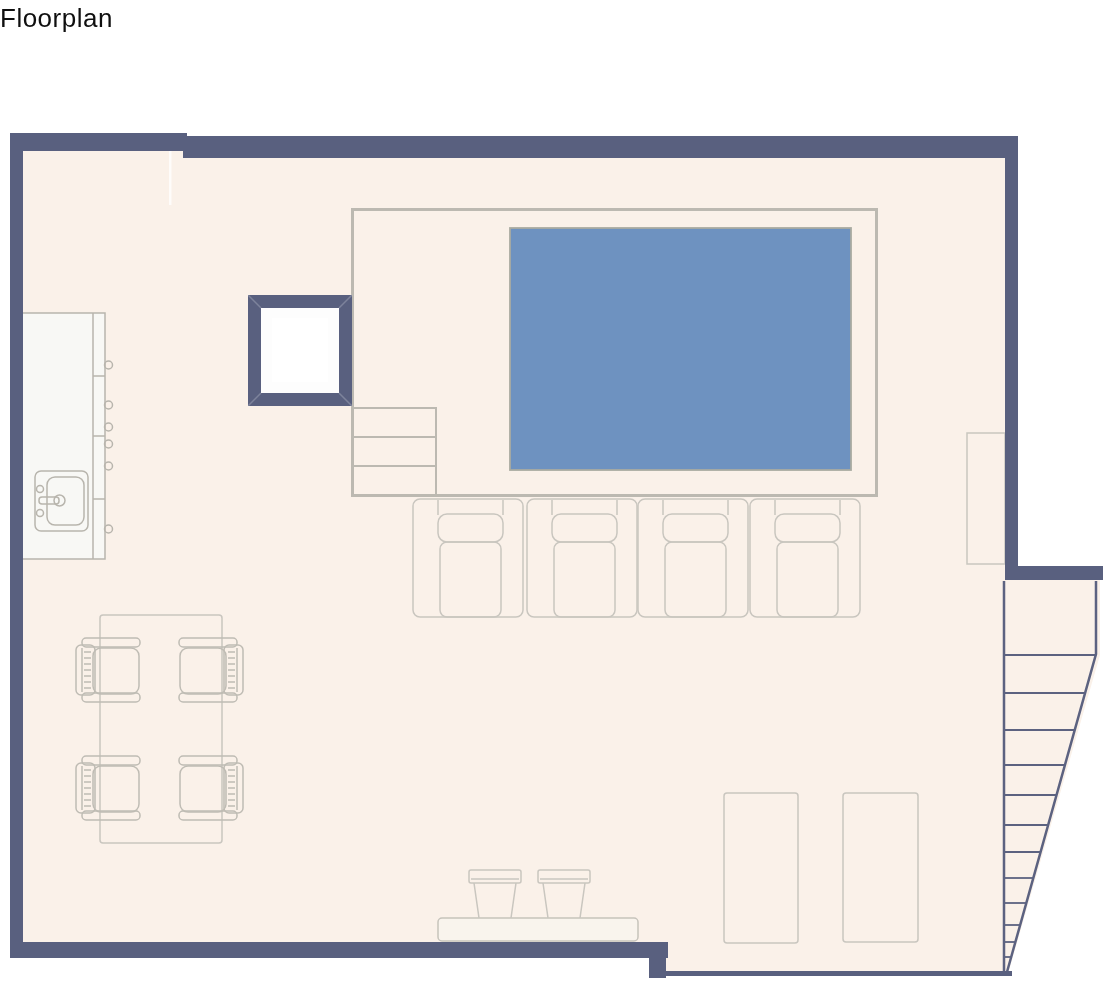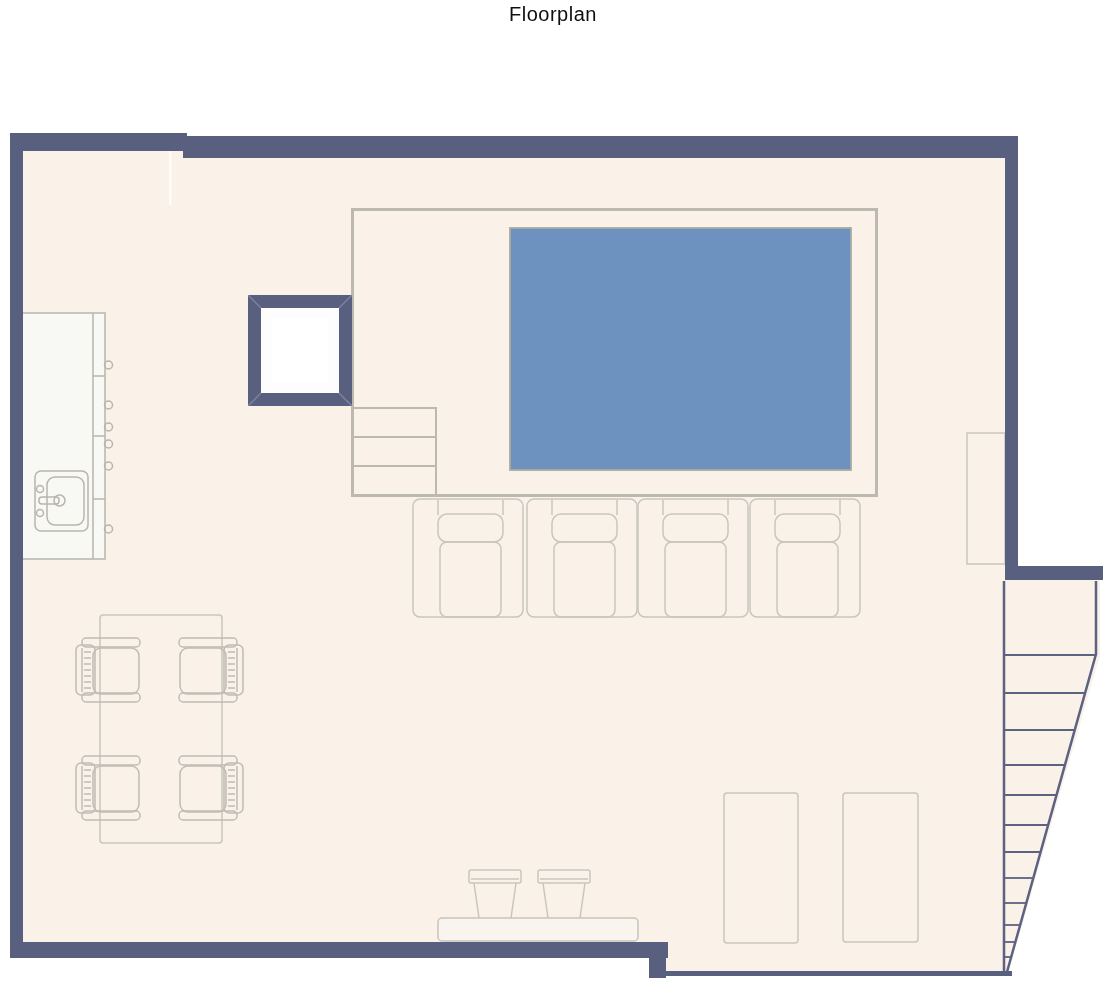--- a/index.html
+++ b/index.html
@@ -3,21 +3,21 @@
 <meta charset="utf-8">
 <style>
   html,body{margin:0;padding:0;}
   body{
     width:1106px;height:992px;position:relative;overflow:hidden;
     background:var(--c-background,#ffffff);
     font-family:"Liberation Sans",sans-serif;
   }
   .page-title{
     position:absolute;top:3px;left:0;width:100%;
-    text-align:center;font-size:20px;font-weight:400;
+    text-align:left;font-size:26px;font-weight:400;
     color:var(--c-title-text,#0f0f0f);letter-spacing:.5px;
   }
   svg{position:absolute;top:0;left:0;}
   .wall{fill:var(--c-wall,#59607f);stroke:none;}
   .floorpoly{fill:var(--c-floor,#faf1e9);stroke:none;}
   .encl{fill:none;stroke:var(--c-enclosure-outline,#bcb9b1);stroke-width:3;}
   .encl-thin{fill:none;stroke:var(--c-enclosure-outline,#bcb9b1);stroke-width:2;}
   .pool{fill:var(--c-pool-water,#6e92c0);stroke:var(--c-pool-border,#a9aba1);stroke-width:1.8;}
   .furn{fill:none;stroke:var(--c-furniture-outline,#c9c6bf);stroke-width:1.5;}
   .chairln{fill:none;stroke:#bfbcb4;stroke-width:1.5;}

